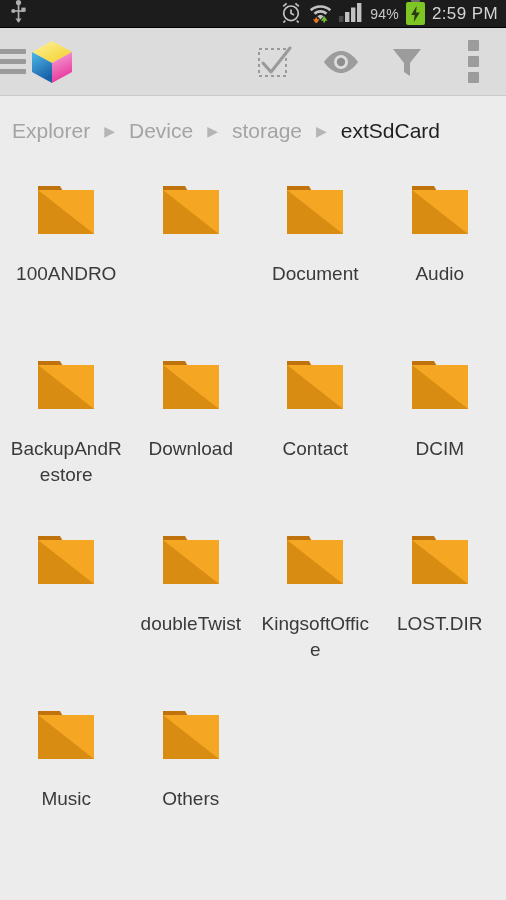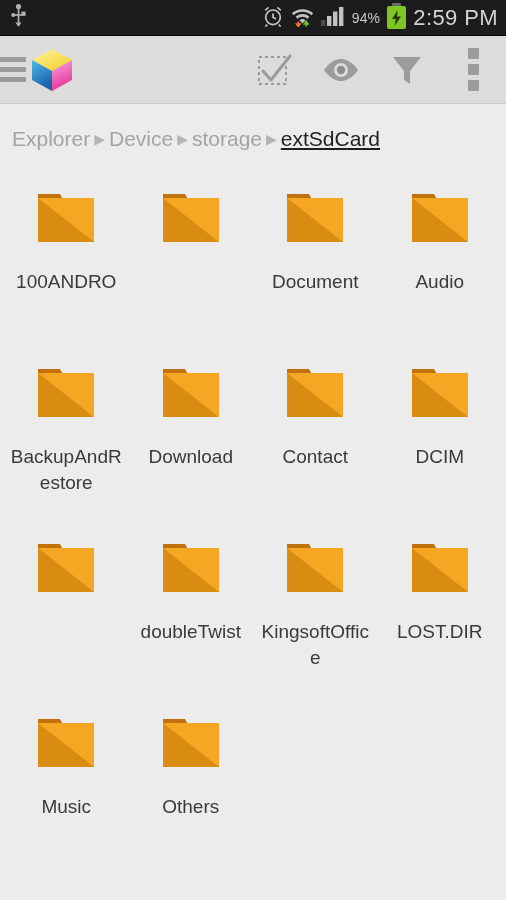--- a/index.html
+++ b/index.html
@@ -6,29 +6,29 @@
   html, body {
     width:506px; height:900px;
     background:#ECECEC;
     font-family:"Liberation Sans", sans-serif;
     overflow:hidden;
   }
   #app { position:relative; width:506px; height:900px; }
 
   
   .statusbar {
-    height:36px; background:#1C1C1C;
+    height:28px; background:#1C1C1C;
     display:flex; align-items:center;
     padding:0 8px 0 10px;
     border-bottom:1px solid #000;
   }
   .sb-left { display:flex; align-items:center; gap:8px; }
   .sb-right { margin-left:auto; display:flex; align-items:center; gap:7px; }
   .sb-text { color:#C9C9C9; font-size:14px; letter-spacing:.2px; }
-  .sb-clock { color:#D4D4D4; font-size:22px; letter-spacing:.4px; }
+  .sb-clock { color:#D4D4D4; font-size:17px; letter-spacing:.4px; }
   .batt {
     width:19px; height:23px; background:#7DC623;
     border-radius:2px; position:relative;
     display:flex; align-items:center; justify-content:center;
   }
   .batt:before {
     content:""; position:absolute; top:-3px; left:5px;
     width:9px; height:3px; background:#6a6a6a; border-radius:1px;
   }
 
@@ -51,24 +51,24 @@
     width:66px; height:68px;
     display:flex; align-items:center; justify-content:center;
     cursor:pointer;
   }
   .dots { display:flex; flex-direction:column; gap:5px; align-items:center; }
   .dots i { display:block; width:11px; height:11px; background:#9C9C9C; border-radius:1px; }
 
   
   .breadcrumb {
     height:70px; display:flex; align-items:center;
-    padding-left:12px; gap:4px; background:#ECECEC;
+    padding-left:12px; gap:14px; background:#ECECEC;
   }
   .crumb { font-size:21px; color:#A4A4A4; cursor:pointer; white-space:nowrap; }
-  .crumb.current { color:#1F1F1F; cursor:default;text-decoration:underline; }
+  .crumb.current { color:#1F1F1F; cursor:default; }
   .crumb-sep { color:#B5B5B5; font-size:14px; }
 
   
   .grid {
     display:grid; grid-template-columns:repeat(4,1fr);
     padding:0 4px;
   }
   .cell {
     height:175px; padding-top:14px;
     display:flex; flex-direction:column; align-items:center;

